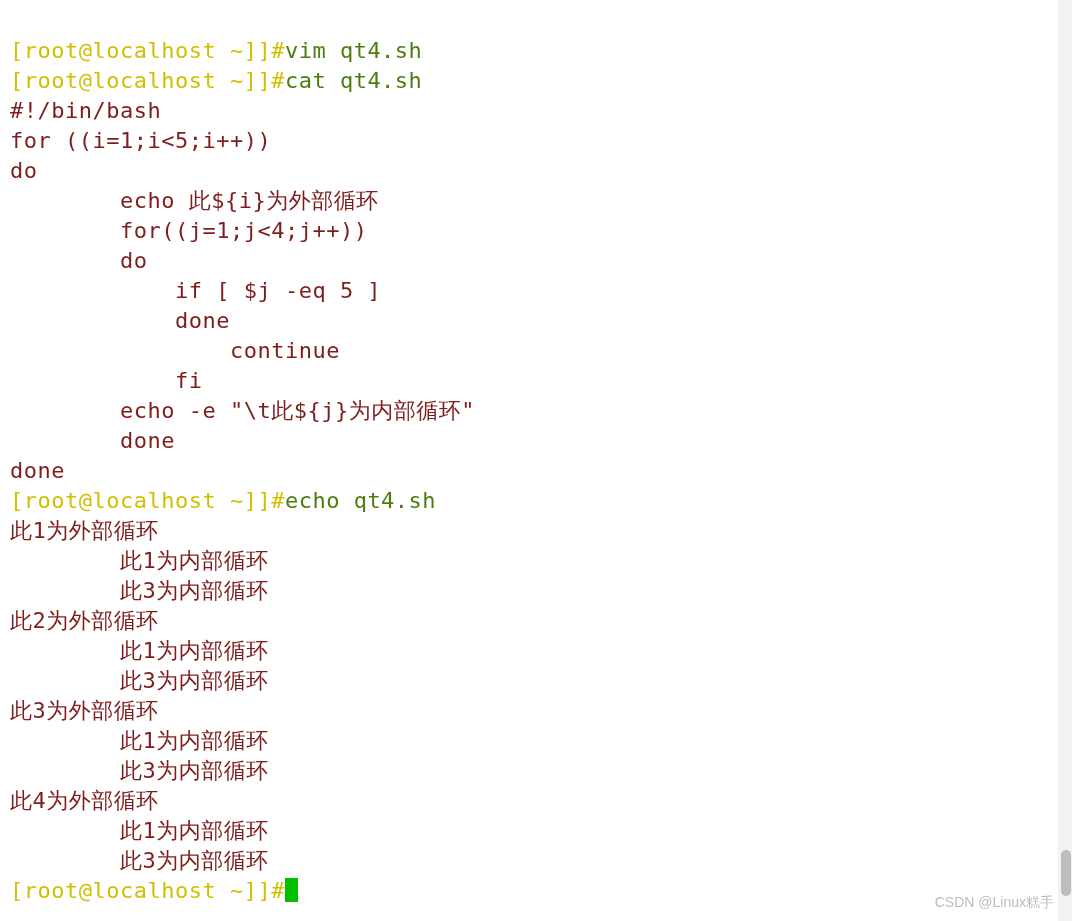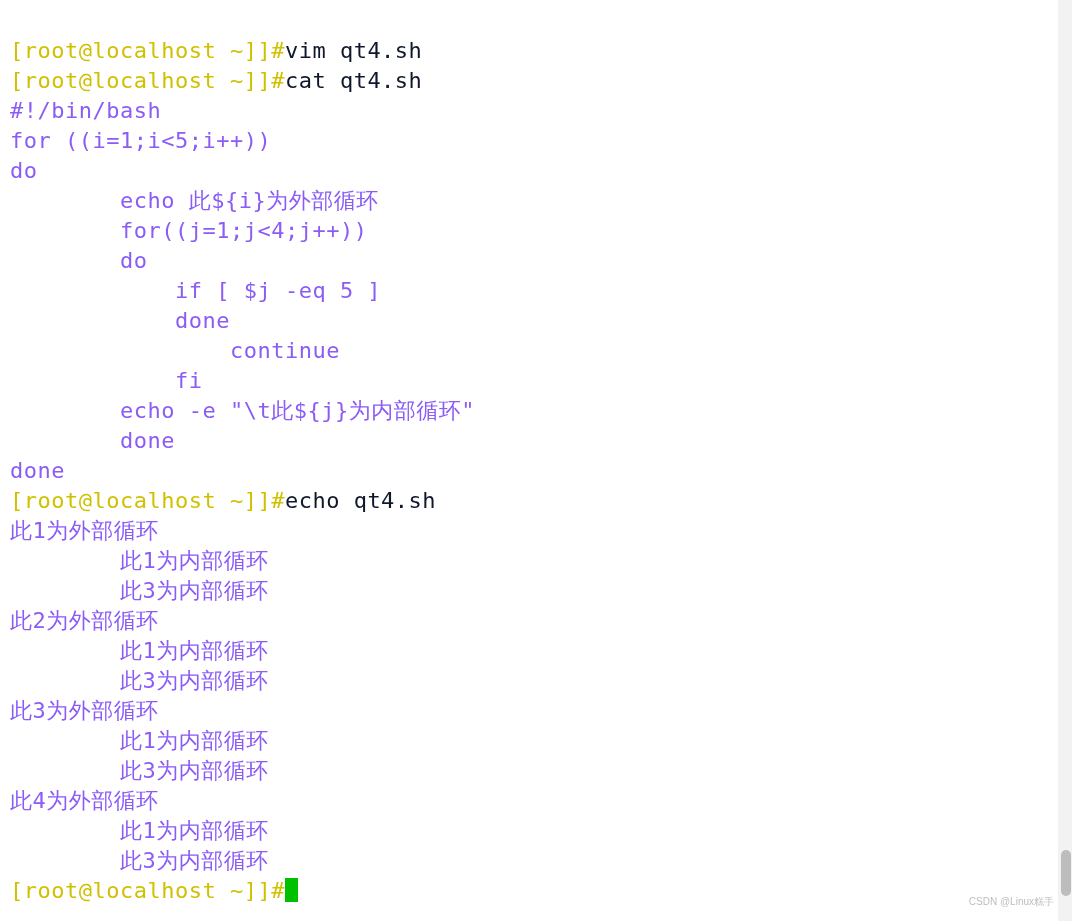--- a/index.html
+++ b/index.html
@@ -17,24 +17,24 @@
   .terminal {
     padding: 6px 10px 0 10px;
     white-space: pre;
     letter-spacing: 0.5px;
   }
   .prompt {
     color: #d0c000;
     font-weight: normal;
   }
   .cmd {
-    color: #0f172a;
+    color: #4d7c0f;
   }
   .out {
-    color: #8b5cf6;
+    color: #7f1d1d;
   }
   .cursor {
     display: inline-block;
     width: 13px;
     height: 24px;
     background: #00c000;
     vertical-align: -4px;
   }
   .scrollbar {
     position: absolute;
@@ -51,21 +51,21 @@
     top: 850px;
     height: 46px;
     background: #bdbdbd;
     border-radius: 5px;
   }
   .watermark {
     position: absolute;
     right: 18px;
     bottom: 4px;
     font-family: sans-serif;
-    font-size: 10px;
+    font-size: 14px;
     color: rgba(0,0,0,0.28);
   }
 </style>
 </head>
 <body>
 
 <div class="terminal">
 <span class="prompt">[root@localhost ~]]#</span><span class="cmd">vim qt4.sh</span>
 <span class="prompt">[root@localhost ~]]#</span><span class="cmd">cat qt4.sh</span>
 <span class="out">#!/bin/bash</span>

